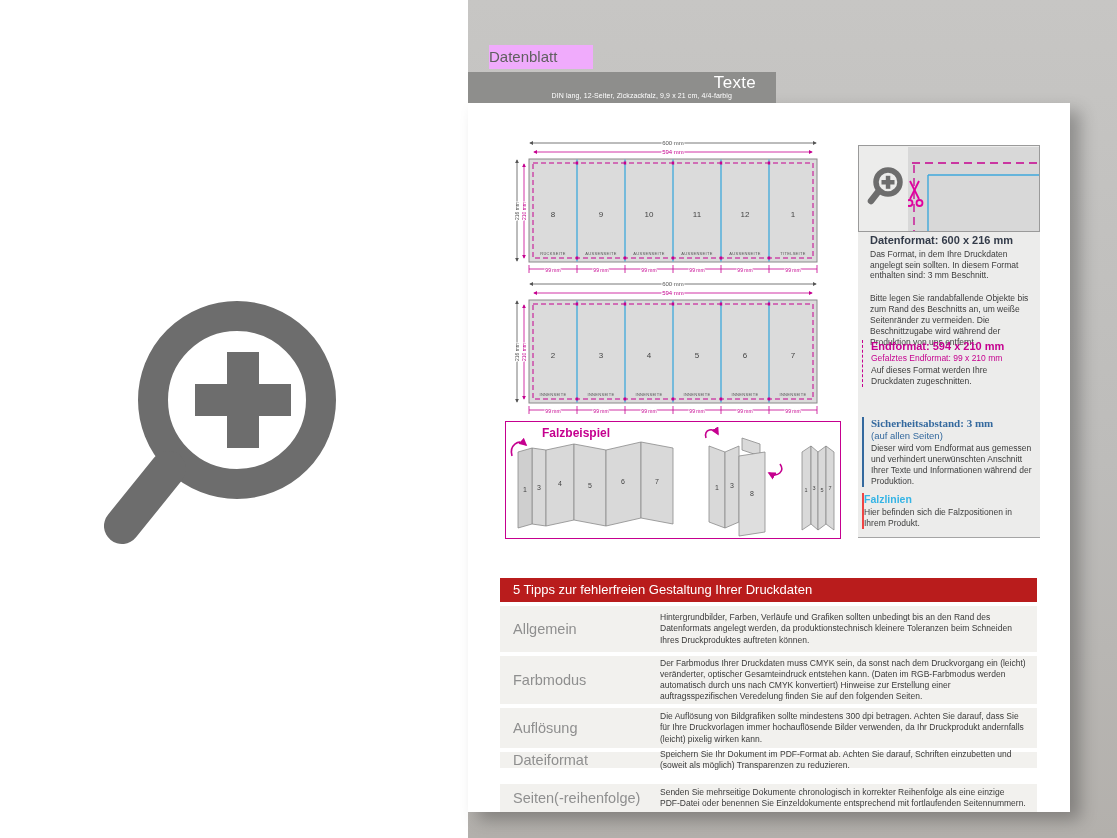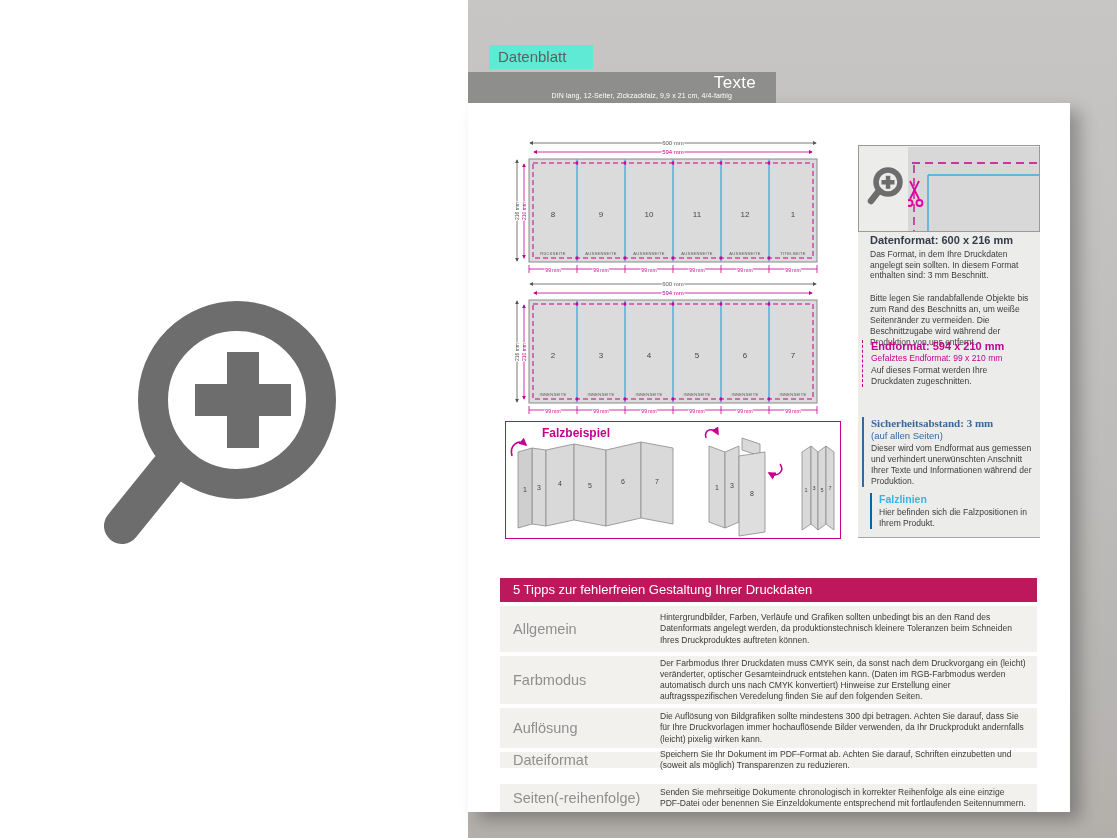--- a/index.html
+++ b/index.html
@@ -11,22 +11,22 @@
   }
   .abs{position:absolute;}
 
   
   #canvas{left:468px;top:0;width:649px;height:838px;
     background:linear-gradient(180deg,#c7c6c4 0%,#bdbcba 55%,#b3b0ac 100%);}
   #page{left:468px;top:103px;width:602px;height:709px;background:#ffffff;
     box-shadow:10px 8px 16px rgba(0,0,0,0.28);}
 
   
-  #tag{left:489px;top:45px;width:104px;height:24px;background:#5eead4;
-    color:#5f5f5f;font-size:15px;line-height:24px;padding-left:9px;box-sizing:border-box;}
+  #tag{left:489px;top:45px;width:104px;height:24px;background:#f0abfc;
+    color:#5f5f5f;font-size:15px;line-height:24px;box-sizing:border-box;}
   #titlebar{left:468px;top:72px;width:308px;height:31px;background:#8e8e8c;color:#fff;}
   #titlebar .t{position:absolute;right:20px;top:1px;font-size:17px;letter-spacing:.3px;}
   #titlebar .s{position:absolute;right:44px;top:20px;font-size:7px;letter-spacing:.1px;}
 
   
   #bigzoom{left:100px;top:283px;width:276px;height:286px;cursor:pointer;}
 
   
   .strip{width:320px;height:142px;}
   #strip1{left:509px;top:137px;}
@@ -51,25 +51,25 @@
   .sb-h{font-size:11px;font-weight:bold;line-height:1.15;}
   .sb-sub{font-size:8.5px;line-height:1.2;}
   .sb-p{font-size:8.5px;color:#3c3c3c;line-height:1.28;margin-top:2px;}
   #sec-daten{left:12px;top:89px;width:162px;}
   #sec-daten .sb-h{color:#333b49;}
   #sec-end{left:4px;top:195px;width:170px;border-left:1px dashed #c5008f;padding-left:8px;}
   #sec-end .sb-h,#sec-end .sb-sub{color:#c5008f;}
   #sec-sich{left:4px;top:272px;width:170px;border-left:2px solid #34699e;padding-left:7px;}
   #sec-sich .sb-h{color:#34699e;font-family:Liberation Serif, serif;}
   #sec-sich .sb-sub{font-size:9.5px;color:#34699e;}
-  #sec-falz{left:12px;top:348px;width:170px;border-left:2px solid #0369a1;padding-left:7px;}
+  #sec-falz{left:4px;top:348px;width:170px;border-left:2px solid #ef4444;}
   #sec-falz .sb-h{color:#35b4e5;font-size:10.5px;}
 
   
-  #tips-header{left:500px;top:578px;width:537px;height:24px;background:#be185d;color:#fff;
+  #tips-header{left:500px;top:578px;width:537px;height:24px;background:#b91c1c;color:#fff;
     font-size:13px;line-height:24px;padding-left:13px;box-sizing:border-box;}
   .tip-row{left:500px;width:537px;background:#f2f1ee;display:flex;align-items:center;box-sizing:border-box;}
   .tip-label{width:160px;padding-left:13px;font-size:14.5px;color:#8f8f8f;flex:none;box-sizing:border-box;}
   .tip-text{width:366px;font-size:8.5px;color:#3a3a3a;line-height:1.3;}
   #row1{top:606px;height:46px;}
   #row2{top:656px;height:48px;}
   #row3{top:708px;height:40px;}
   #row4{top:752px;height:16px;}
   #row5{top:784px;height:28px;}
 </style>

